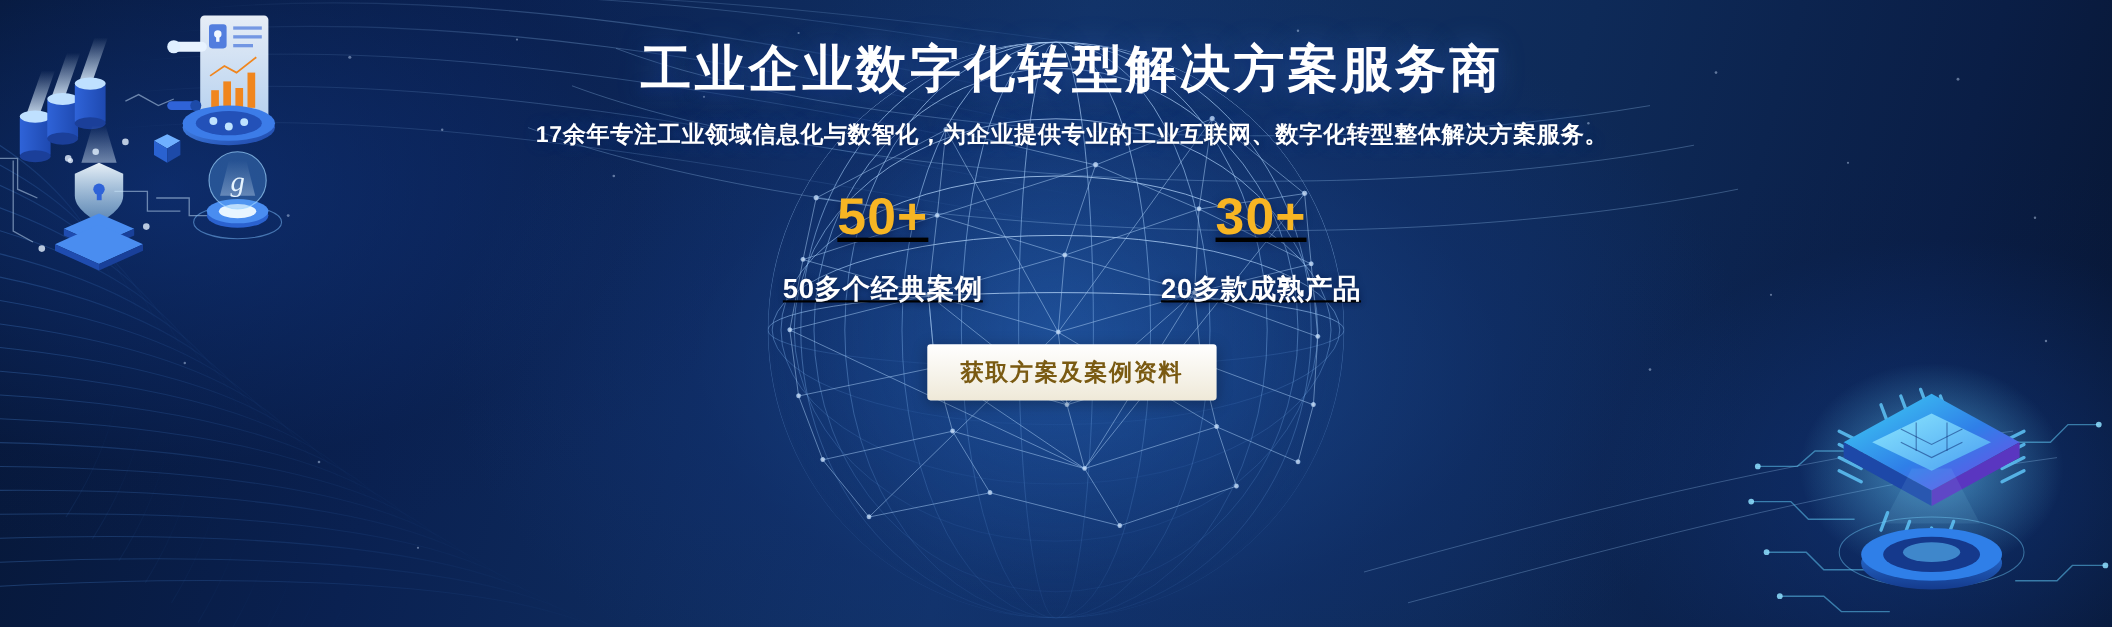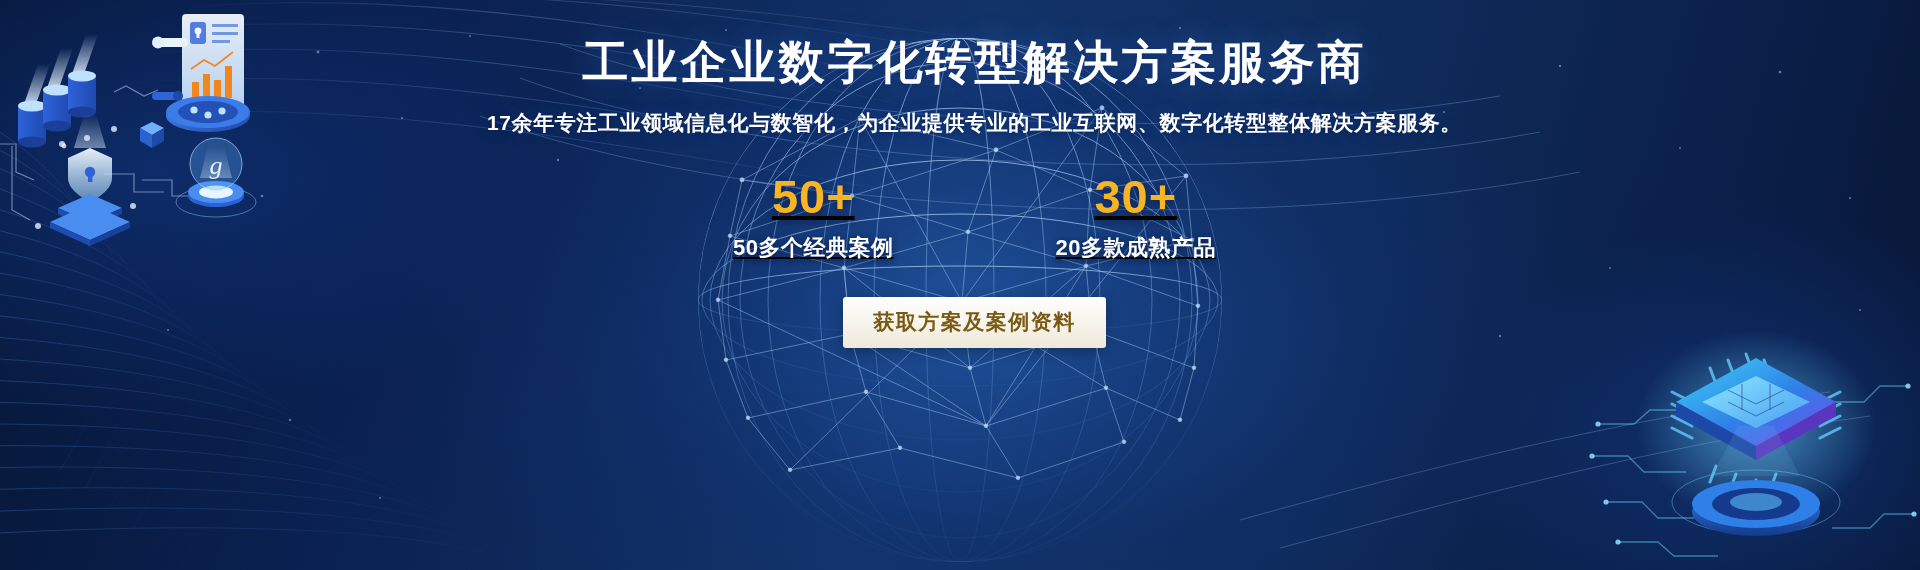--- a/index.html
+++ b/index.html
@@ -61,21 +61,21 @@
     display:flex; justify-content:center; align-items:flex-start;
     gap:162px;
   }
   .stat { display:flex; flex-direction:column; align-items:center;text-decoration:underline; }
   .stat-number {
     font-size:47px; font-weight:bold; color:#f7b523; line-height:1;
     letter-spacing:1px;
     text-shadow:0 2px 8px rgba(10,30,80,.8);
   }
   .stat-label {
-    margin-top:13px; font-size:22px; font-weight:bold; color:#ffffff;
+    margin-top:26px; font-size:25px; font-weight:bold; color:#ffffff;
     letter-spacing:.5px; white-space:nowrap;
     text-shadow:0 1px 6px rgba(6,24,70,.9);
   }
 
   #cta-wrap { margin-top:34px; }
   #cta-button {
     display:inline-block;
     background:linear-gradient(180deg,#ffffff 0%,#f6f3ea 55%,#efe9d8 100%);
     color:#7a5a12;
     font-size:21px; font-weight:bold; letter-spacing:1.5px;

